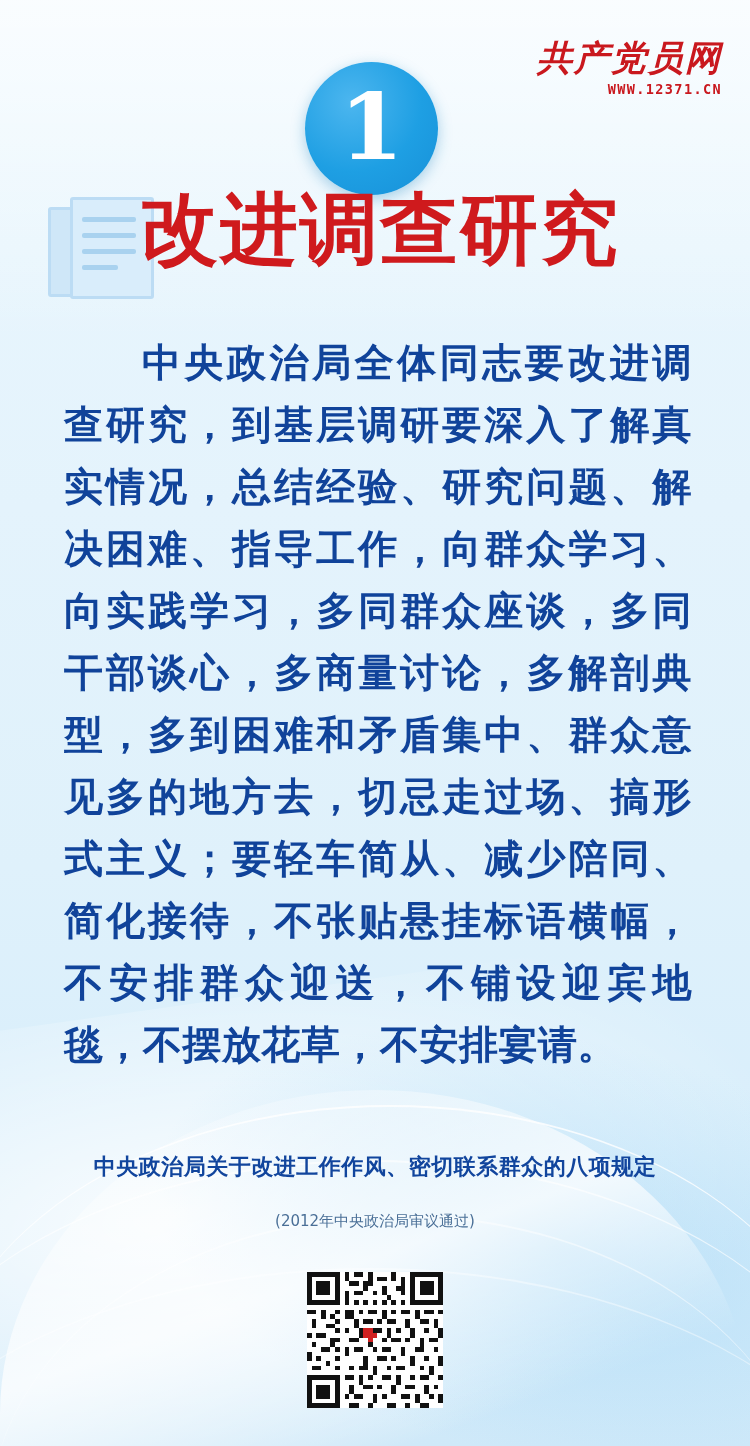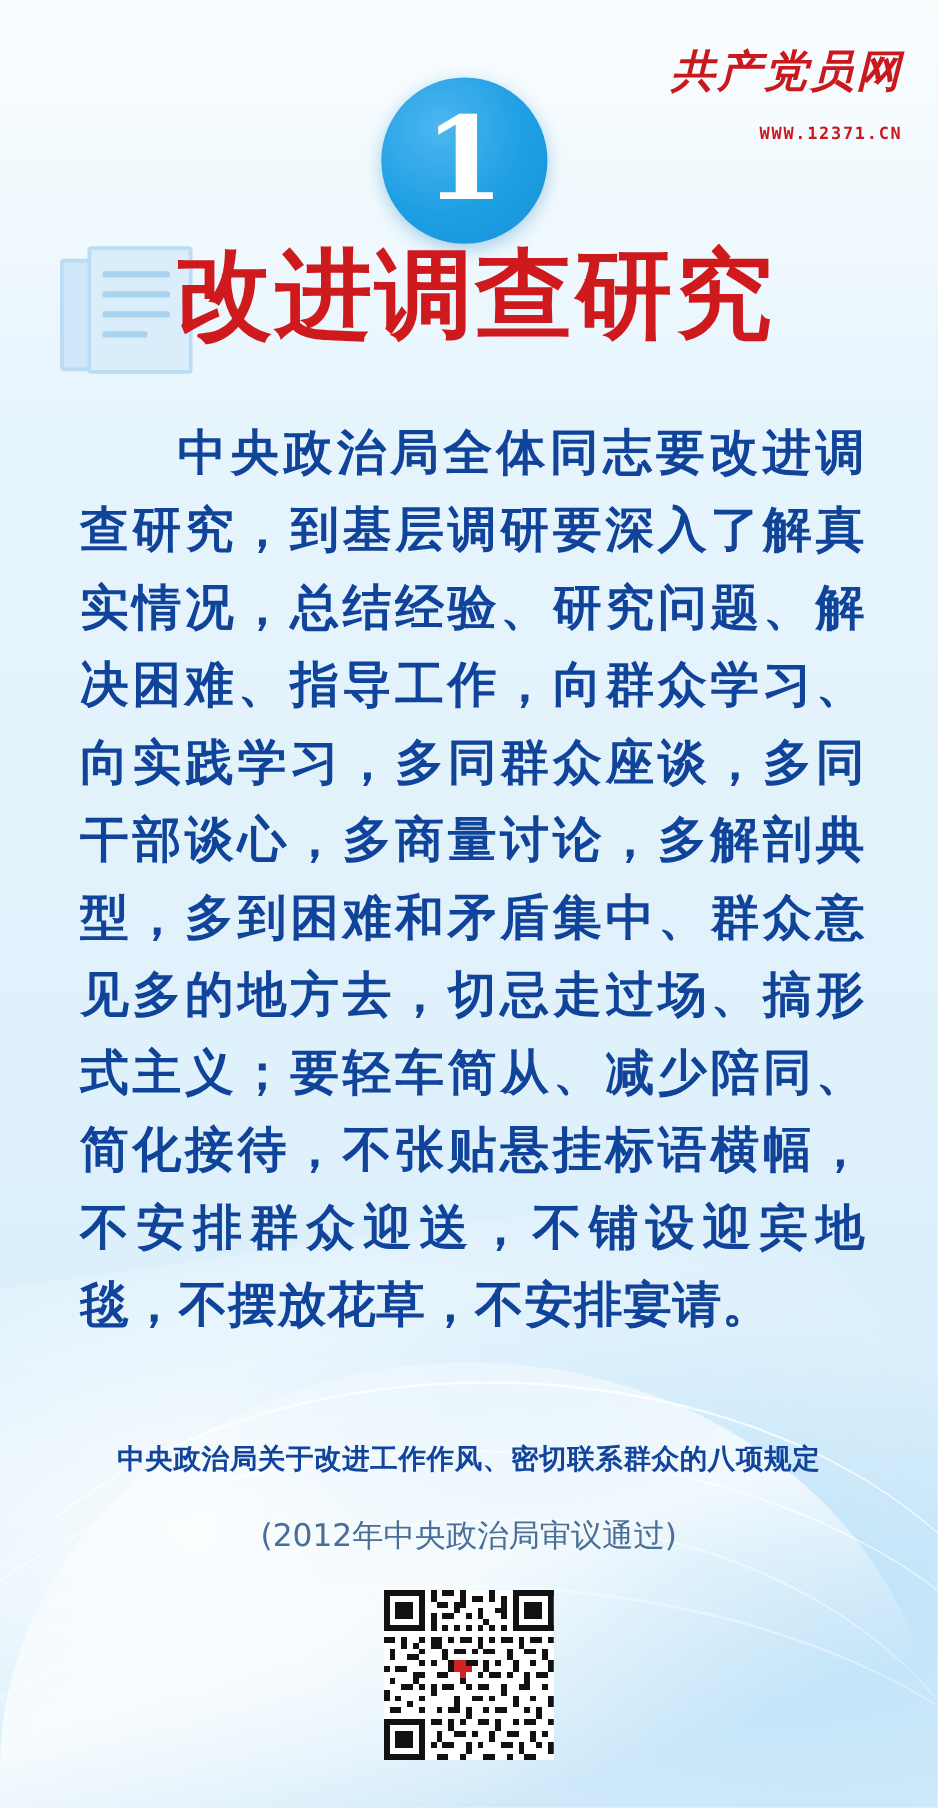--- a/index.html
+++ b/index.html
@@ -77,21 +77,21 @@
     font-family: "DejaVu Serif", "Liberation Serif", serif;
     font-weight: bold;
     font-style: italic;
     font-size: 35px;
     color: #c9181e;
     letter-spacing: 2px;
     line-height: 1;
     white-space: nowrap;
   }
   .logo-url {
-    margin-top: 24px;
+    margin-top: 6px;
     font-size: 13.5px;
     letter-spacing: 1.4px;
     color: #c9181e;
     font-weight: bold;
     font-family: "DejaVu Sans Mono", monospace;
   }
 
   
   .num-badge {
     position: absolute;
@@ -154,21 +154,21 @@
   }
   .doc-icon .l1 { left: 34px; top: 24px; width: 54px; }
   .doc-icon .l2 { left: 34px; top: 40px; width: 54px; }
   .doc-icon .l3 { left: 34px; top: 56px; width: 54px; }
   .doc-icon .l4 { left: 34px; top: 72px; width: 36px; }
 
   .headline {
     position: absolute;
     left: 140px;
     top: 0;
-    font-family: Liberation Serif, serif;
+    font-family: Liberation Mono, monospace;
     font-weight: bold;
     font-size: 78px;
     line-height: 1.3;
     color: #cf1a1d;
     letter-spacing: 2px;
     white-space: nowrap;
   }
 
   
   .body-text {
@@ -199,21 +199,21 @@
     color: #11459d;
     letter-spacing: 0.5px;
   }
   .footer-sub {
     position: absolute;
     left: 0;
     top: 1212px;
     width: 750px;
     text-align: center;
     font-family: "DejaVu Sans", "Liberation Sans", sans-serif;
-    font-size: 25px;
+    font-size: 15px;
     color: #4a6f97;
   }
 
   
   .qr {
     position: absolute;
     left: 307px;
     top: 1272px;
     width: 136px;
     height: 136px;

